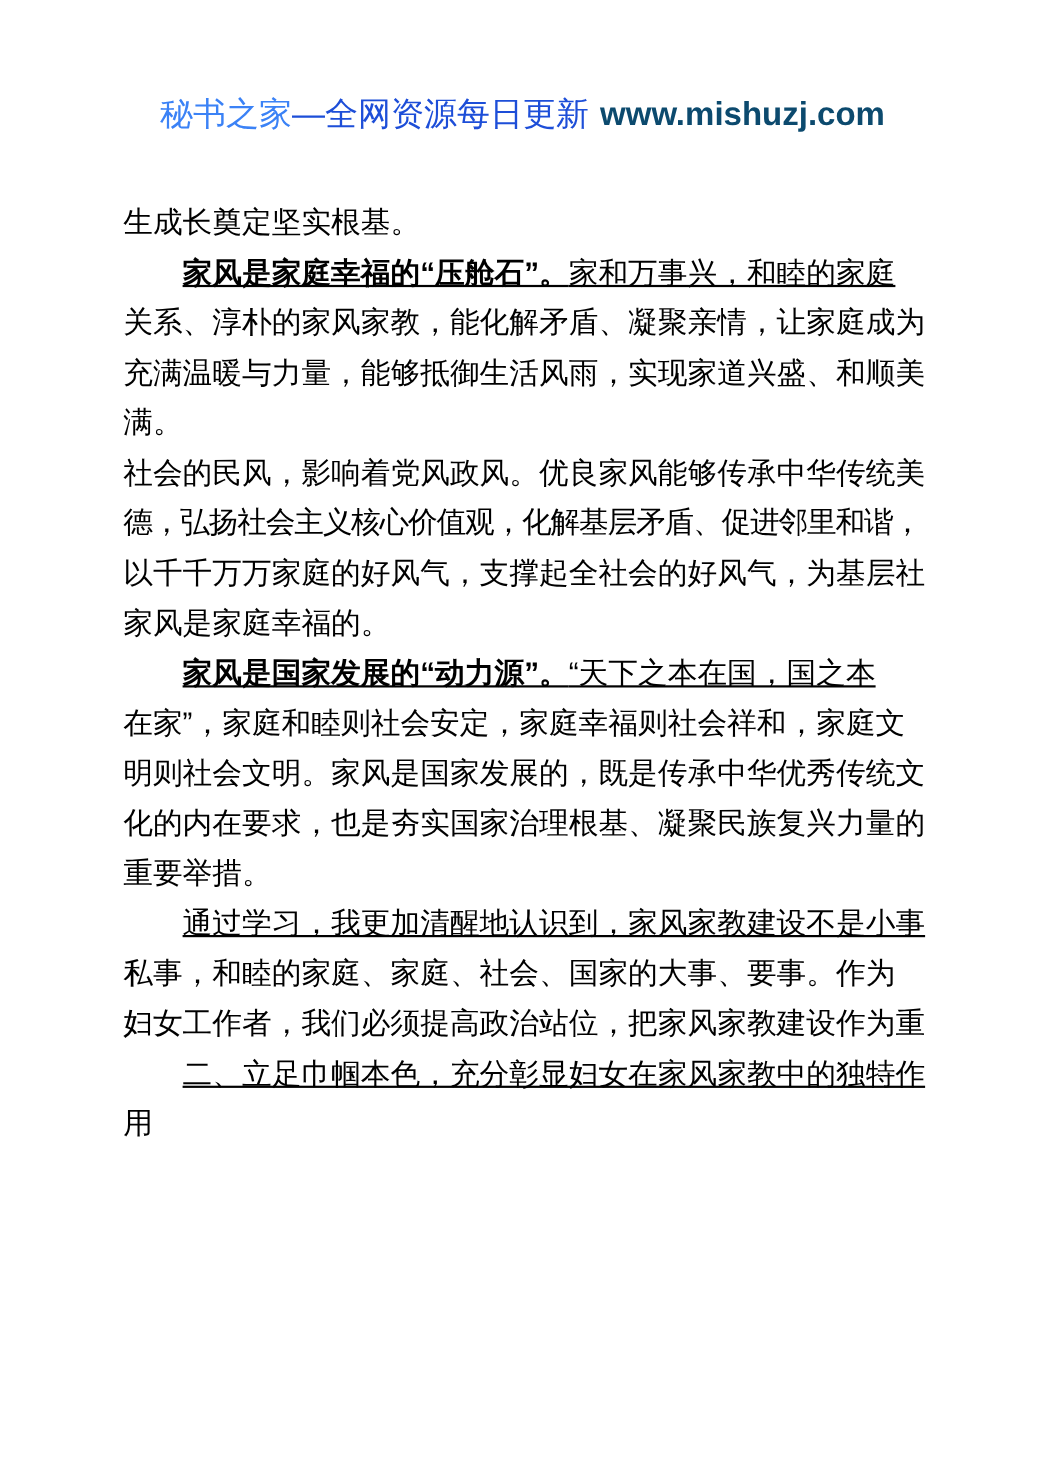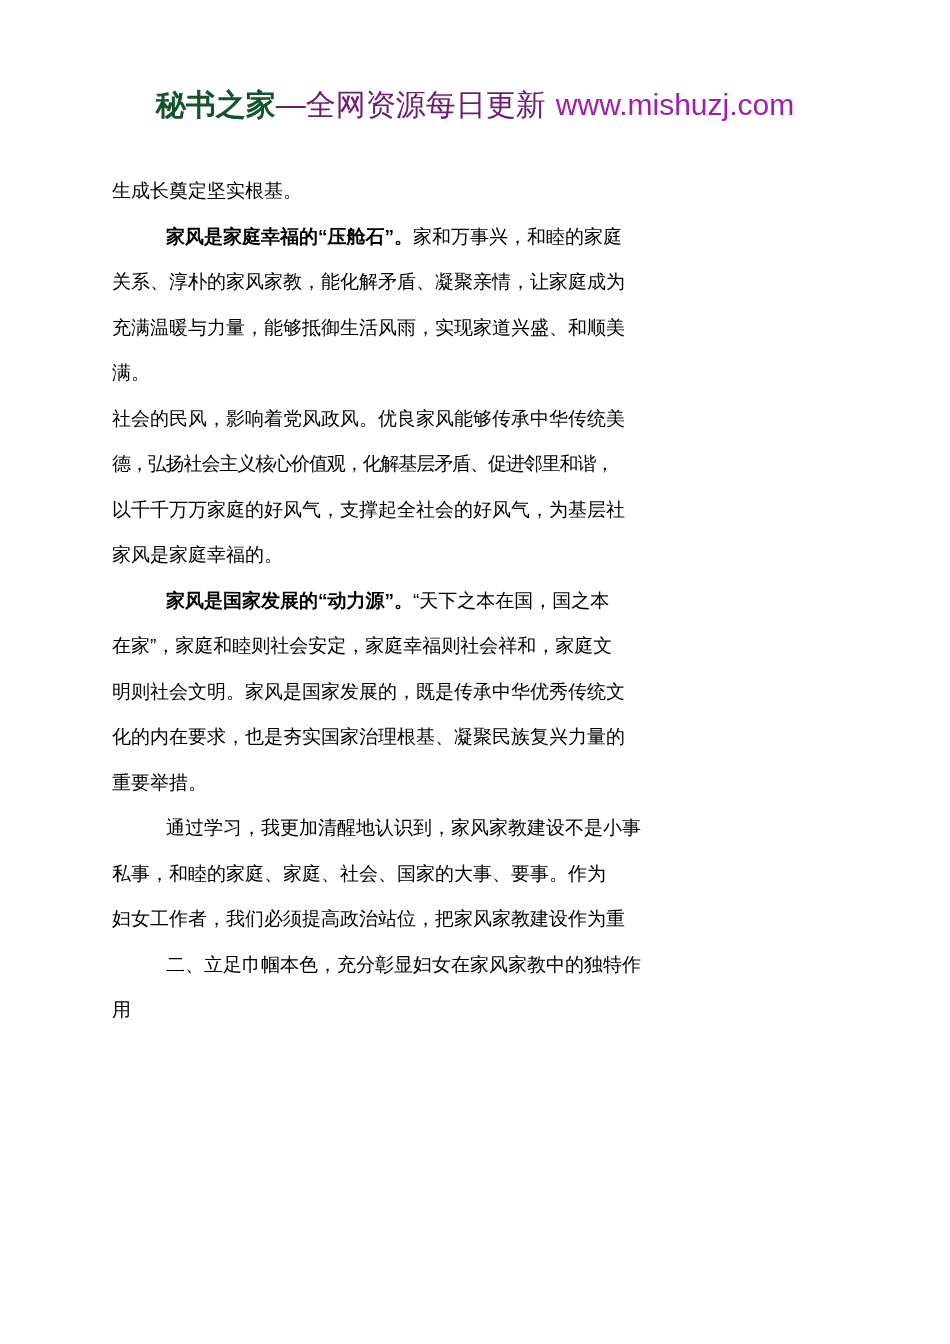--- a/index.html
+++ b/index.html
@@ -19,48 +19,49 @@
     position: absolute;
     top: 86px;
     left: 0;
     width: 950px;
     text-align: center;
     font-size: 30px;
     line-height: 38px;
     white-space: nowrap;
   }
   .brand {
-    color: #14532d;
-    font-weight: 700;
+    color: #3b82f6;
+    font-weight: 400;
   }
   .tagline {
-    color: #701a75;
+    color: #1d4ed8;
     font-weight: 400;
   }
   .site-url {
-    color: #a21caf;
-    font-weight: 400;
+    color: #0c4a6e;
+    font-weight: 700;
     margin-left: 10px;
   }
   .doc {
     position: absolute;
-    top: 168px;
+    top: 180px;
     left: 112px;
     width: 726px;
-    font-size: 19px;
+    font-size: 27px;
     line-height: 45.5px;
     color: #000000;
     letter-spacing: 0;
   }
   .line {
     white-space: nowrap;
     height: 45.5px;
   }
   .indent {
     padding-left: 54px;
+    text-decoration: underline;
   }
   .tight {
     letter-spacing: -1.1px;
   }
   .b {
     font-weight: 700;
   }
 </style>
 </head>
 <body>

